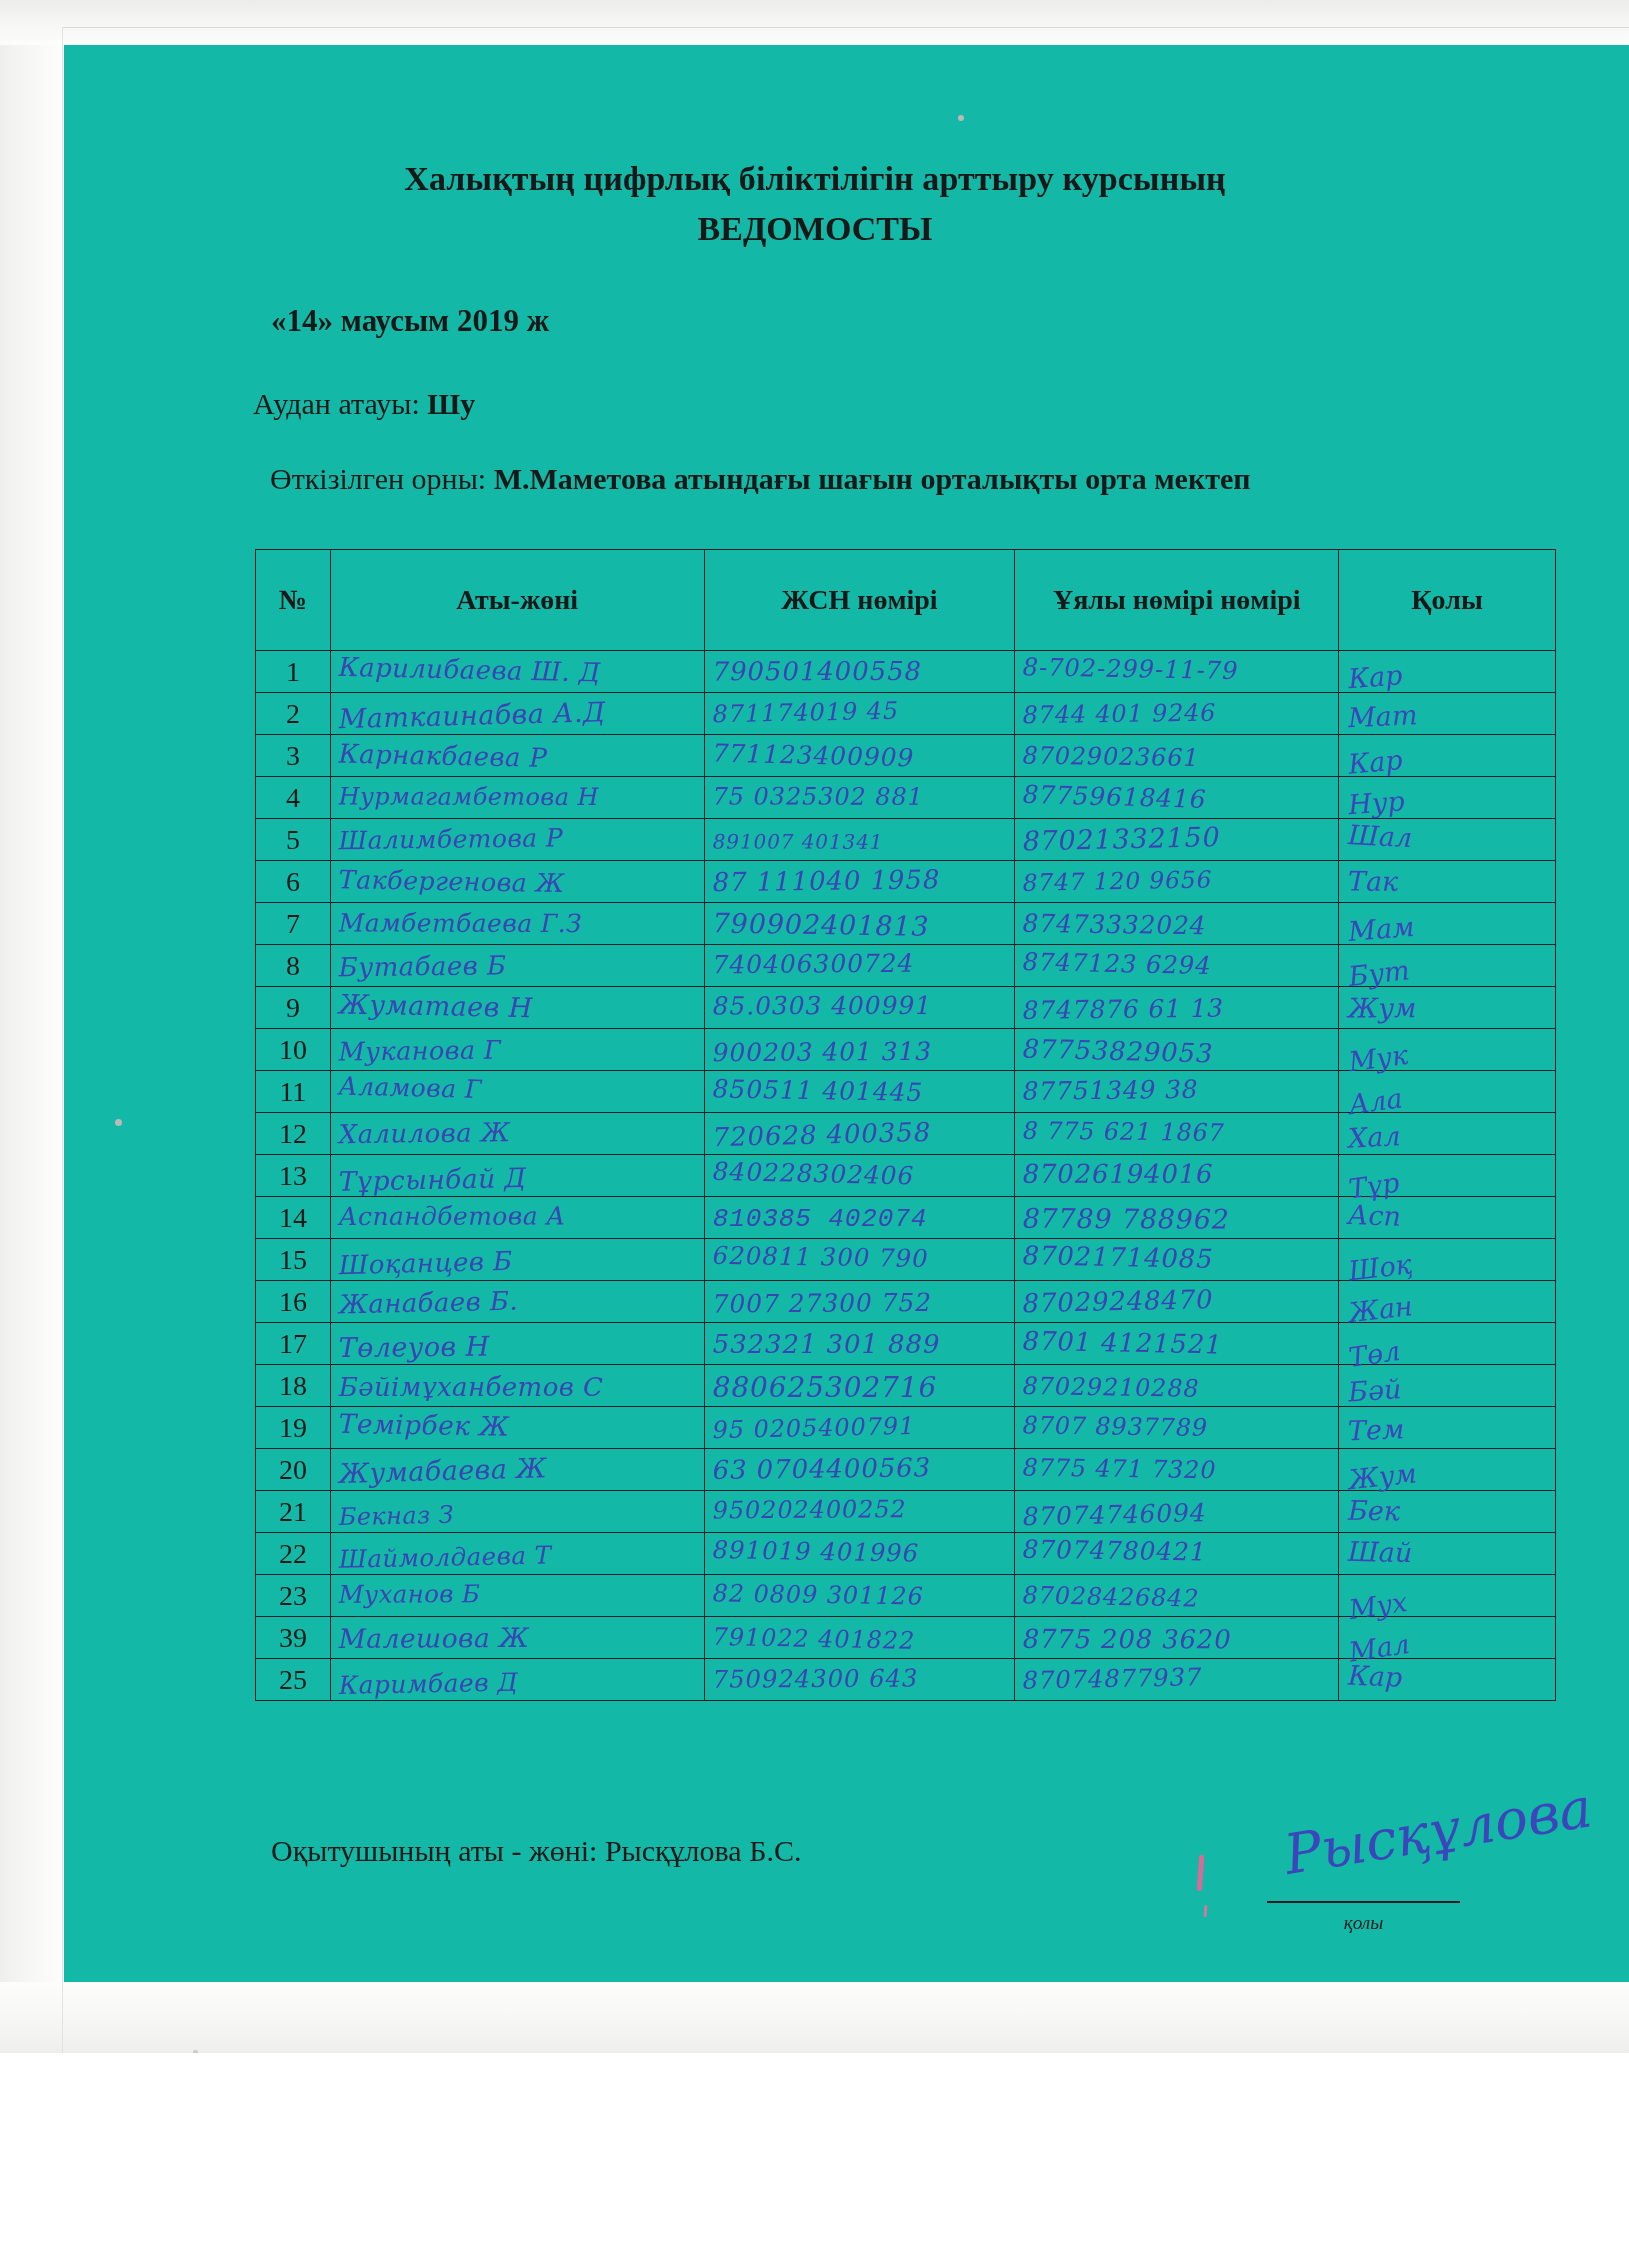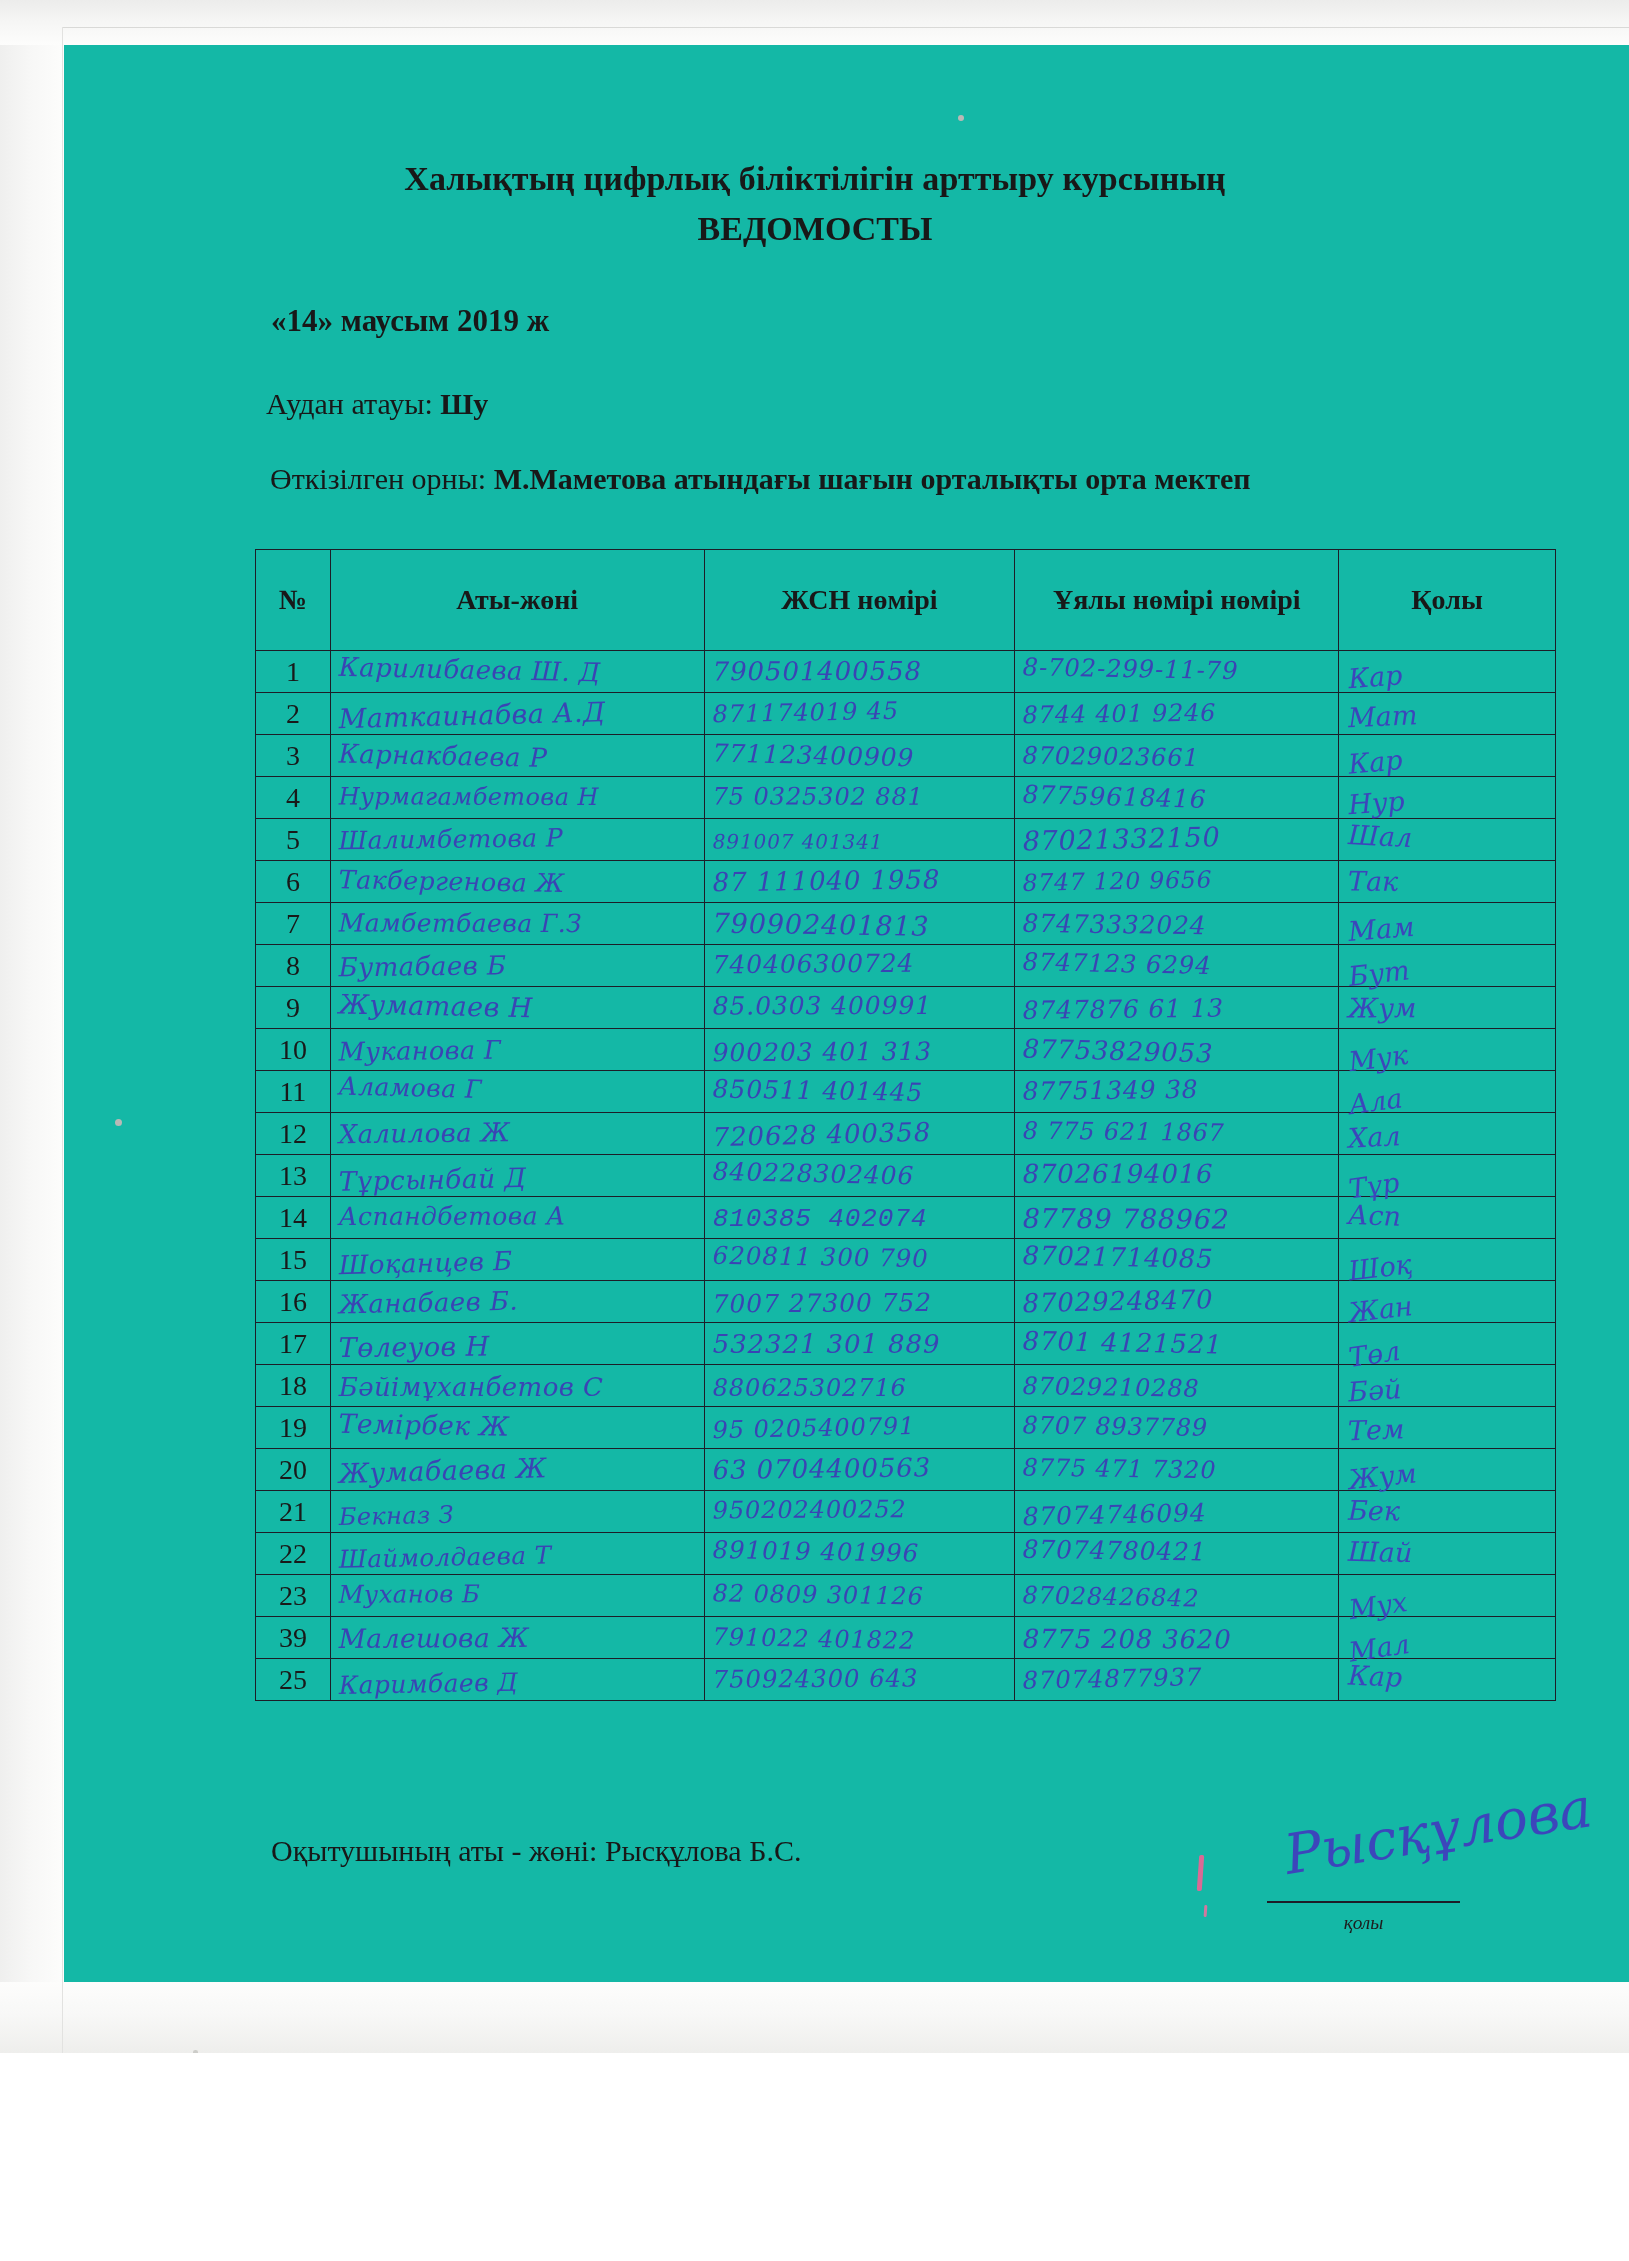--- a/index.html
+++ b/index.html
@@ -82,21 +82,21 @@
     font-weight: bold;
     color: #181818;
   }
   .field-line {
     position: absolute;
     font-size: 30px;
     color: #181818;
   }
   .field-line .lbl { font-weight: normal; }
   .field-line .val { font-weight: bold; }
-  #district-line { left: 266px; top: 387px; }
+  #district-line { left: 253px; top: 387px; }
   #venue-line    { left: 270px; top: 462px; }
 
   
   #reg-table {
     position: absolute;
     left: 255px;
     top: 549px;
     width: 1256px;
     border-collapse: collapse;
     table-layout: fixed;
@@ -506,21 +506,21 @@
             <td class="cell-wrap">
               <div class="hw-sign" style="transform: rotate(-8.18deg);">Төл</div>
             </td>
           </tr>
           <tr>
             <td class="cell-no">18</td>
             <td class="cell-wrap">
               <div class="hw hw-name" style="transform: rotate(0.01deg) translateY(1.4px); font-size: 26px;">Бәйімұханбетов С</div>
             </td>
             <td class="cell-wrap">
-              <div class="hw hw-iin" style="transform: rotate(-0.01deg) translateY(2.2px); font-size: 24px;">880625302716</div>
+              <div class="hw hw-iin" style="transform: rotate(-0.01deg) translateY(2.2px); font-size: 28px;">880625302716</div>
             </td>
             <td class="cell-wrap">
               <div class="hw hw-phone" style="transform: rotate(0.9deg) translateY(2.3px); font-size: 24px;">87029210288</div>
             </td>
             <td class="cell-wrap">
               <div class="hw-sign" style="transform: rotate(-3.77deg);">Бәй</div>
             </td>
           </tr>
           <tr>
             <td class="cell-no">19</td>

